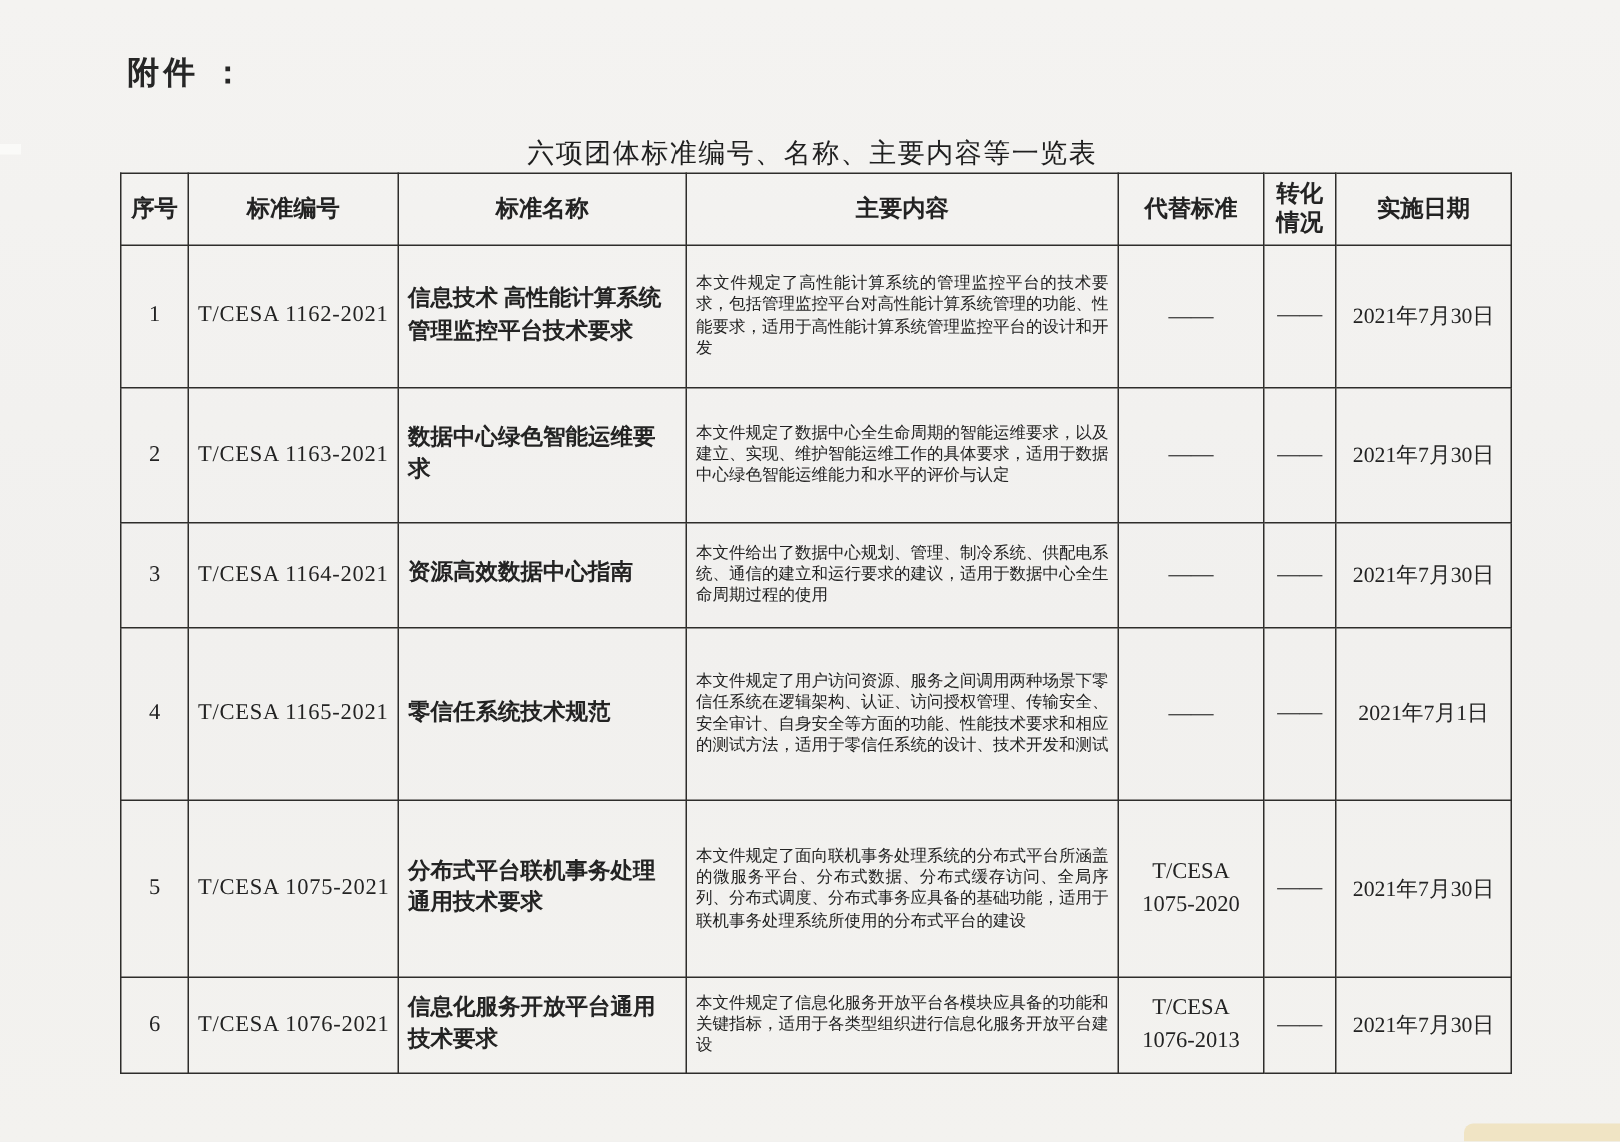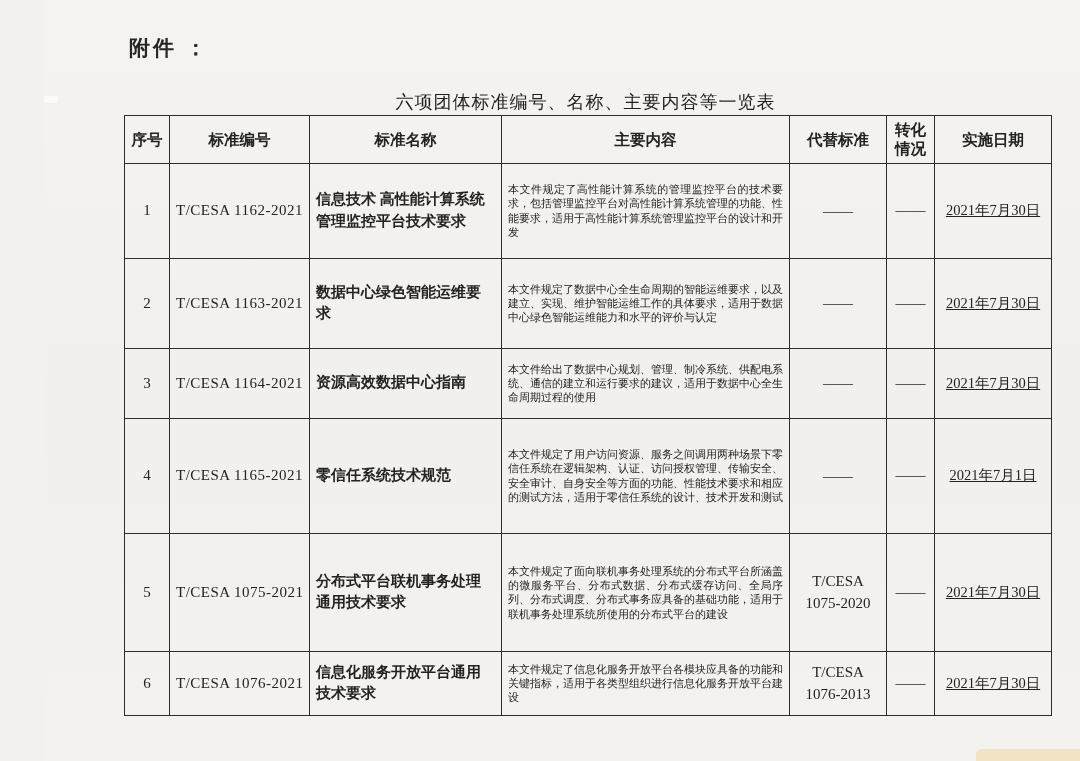--- a/index.html
+++ b/index.html
@@ -12,21 +12,20 @@
     position: relative;
     background: #f2f1ef;
     font-family: "Liberation Serif", "DejaVu Serif", serif;
     color: #222;
     overflow: hidden;
   }
   .page {
     position: absolute;
     inset: 0;
     background: linear-gradient(180deg, #f4f3f1 0%, #f1f0ee 55%, #f3f2ef 100%);
-    margin-left: 44px;
   }
   .attachment {
     position: absolute;
     left: 85px;
     top: 34px;
     font-size: 21px;
     font-weight: 700;
     letter-spacing: 3px;
     color: #262626;
   }
@@ -90,21 +89,20 @@
     padding: 3px 7px;
   }
   td.c-replaces {
     line-height: 1.5;
   }
   td.c-date {
     font-size: 14.5px;
     white-space: nowrap;
     padding-left: 2px;
     padding-right: 2px;
-    text-decoration: underline;
   }
   .scan-artifact {
     position: absolute;
     right: 0;
     bottom: 0;
     width: 104px;
     height: 12px;
     background: #ecd9a0;
     opacity: 0.55;
     border-top-left-radius: 6px;

